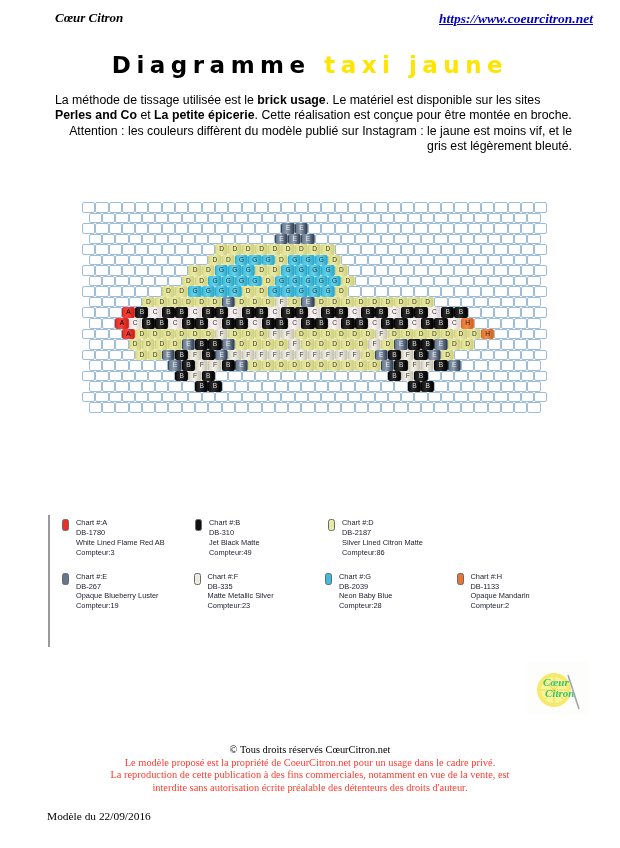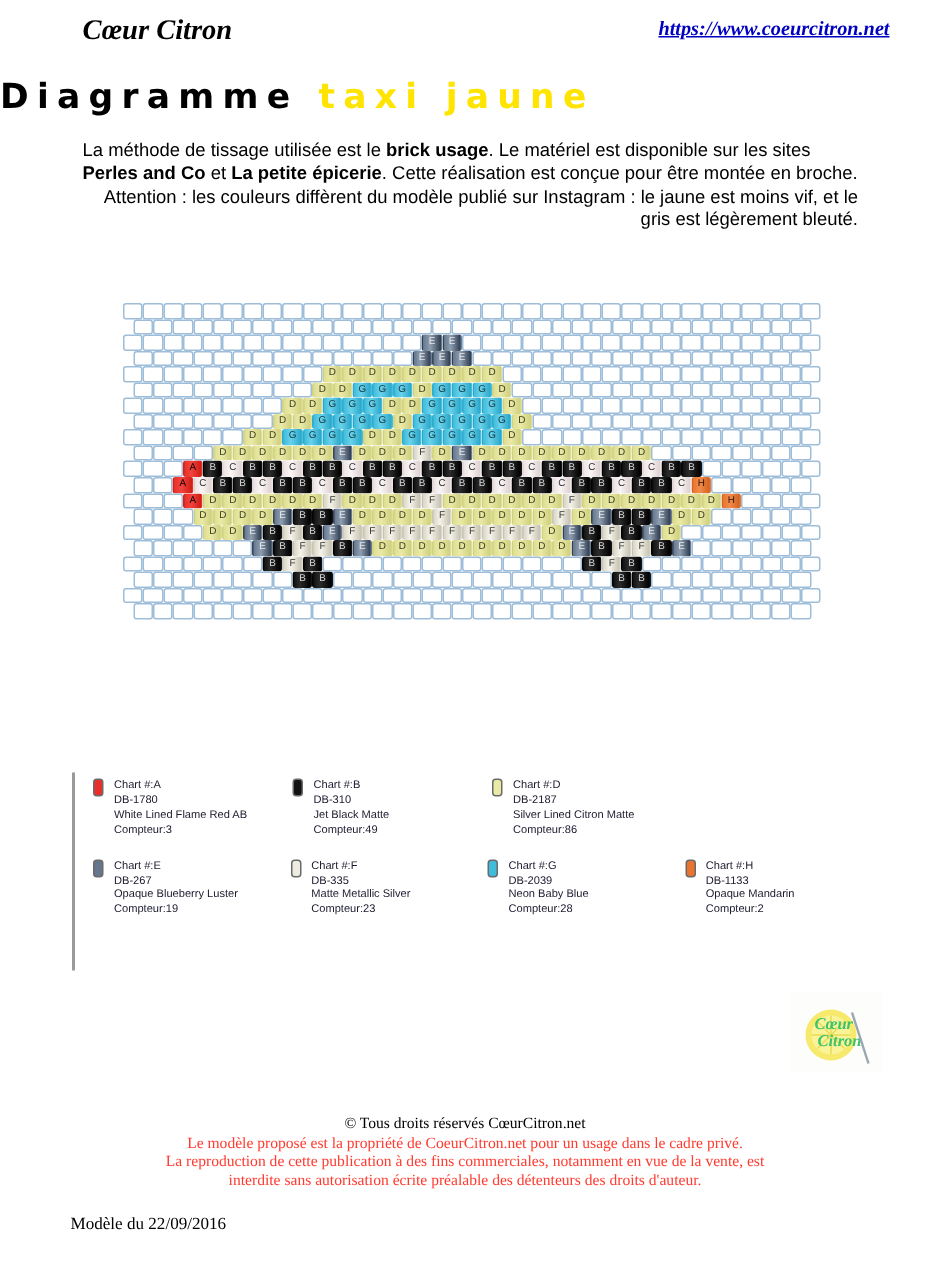--- a/index.html
+++ b/index.html
@@ -23,42 +23,42 @@
     left: 0; top: 10px;
     width: 620px;
     height: 22px;
   }
   .brand {
     position: absolute;
     left: 55px; top: 0;
     font-family: "Liberation Serif", serif;
     font-weight: bold;
     font-style: italic;
-    font-size: 19px;
+    font-size: 13px;
     color: #000;
     white-space: nowrap;
   }
   .site-link {
     position: absolute;
     right: 27px; top: 1px;
     font-family: "Liberation Serif", serif;
     font-weight: bold;
     font-style: italic;
     font-size: 13.5px;
     color: #0000c0;
     text-decoration: underline;
     white-space: nowrap;
   }
 
   
   .title-wrap {
     position: absolute;
     left: 0; top: 52px;
     width: 620px;
-    text-align: left;
+    text-align: center;
     white-space: nowrap;
   }
   .title-wrap span {
     font-family: "DejaVu Sans", sans-serif;
     font-weight: bold;
     font-size: 23px;
     letter-spacing: 5.5px;
   }
   .t-black { color: #000000; }
   .t-yellow { color: #ffe400; }

